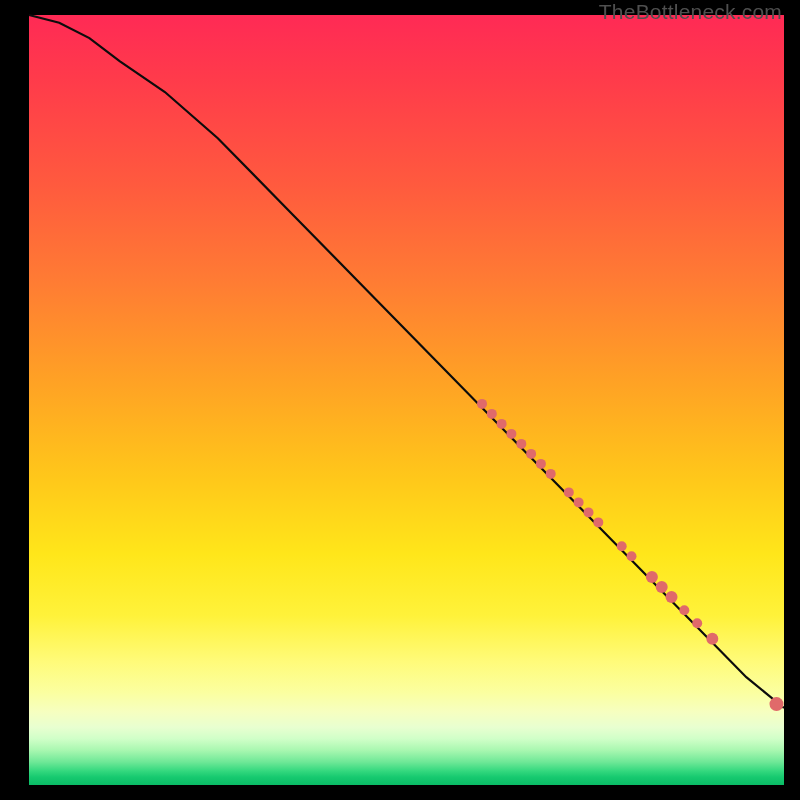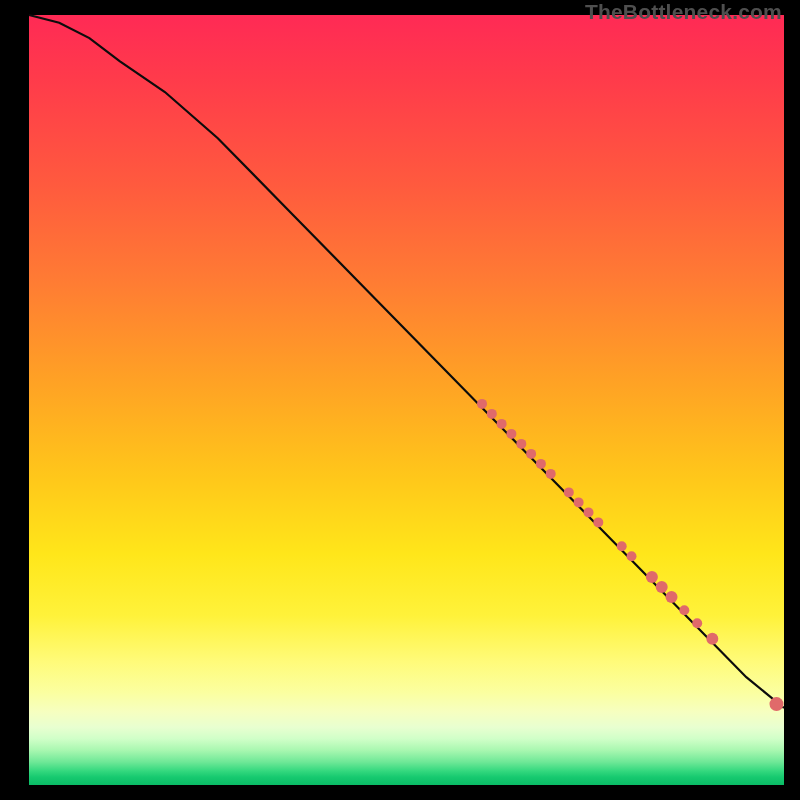--- a/index.html
+++ b/index.html
@@ -45,21 +45,21 @@
       #0abc66 100%
     );
   }
   .watermark {
     position: absolute;
     top: 0px;
     right: 18px;
     color: #4f4f4f;
     font-size: 21px;
     letter-spacing: 0.2px;
-    font-weight: 700;
+    font-weight: 400;
     user-select: none;
   }
   svg.curve {
     position: absolute;
     left: 0;
     top: 0;
     width: 755px;
     height: 770px;
     overflow: visible;
   }

